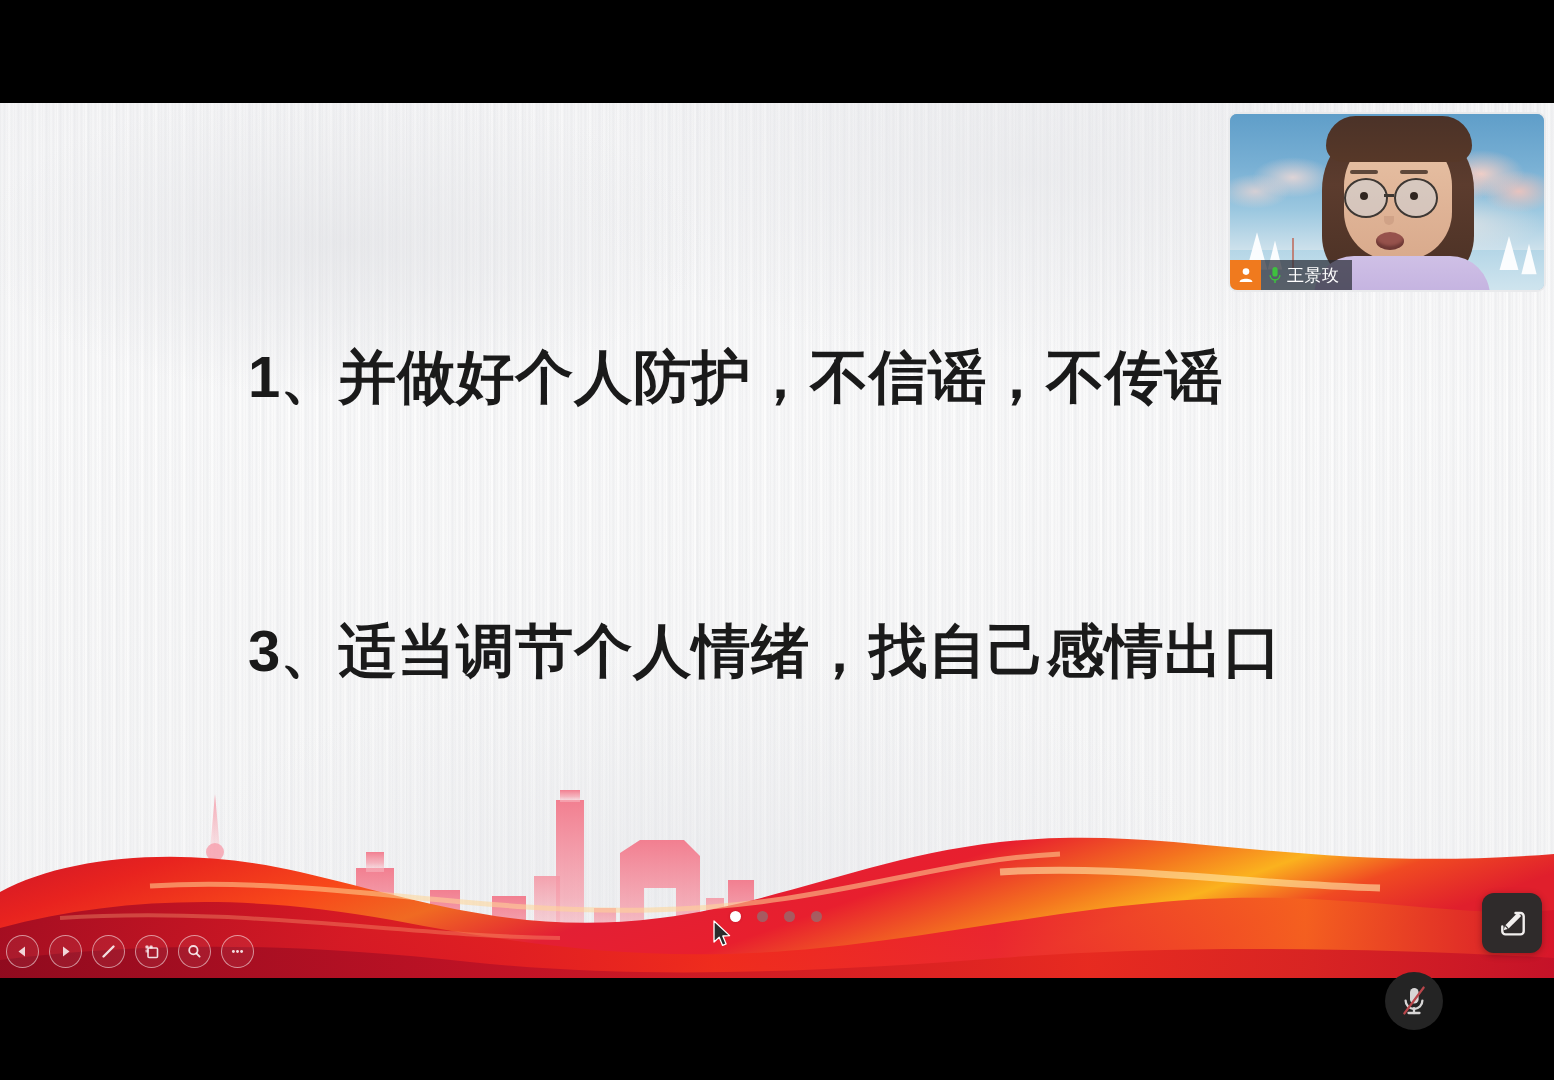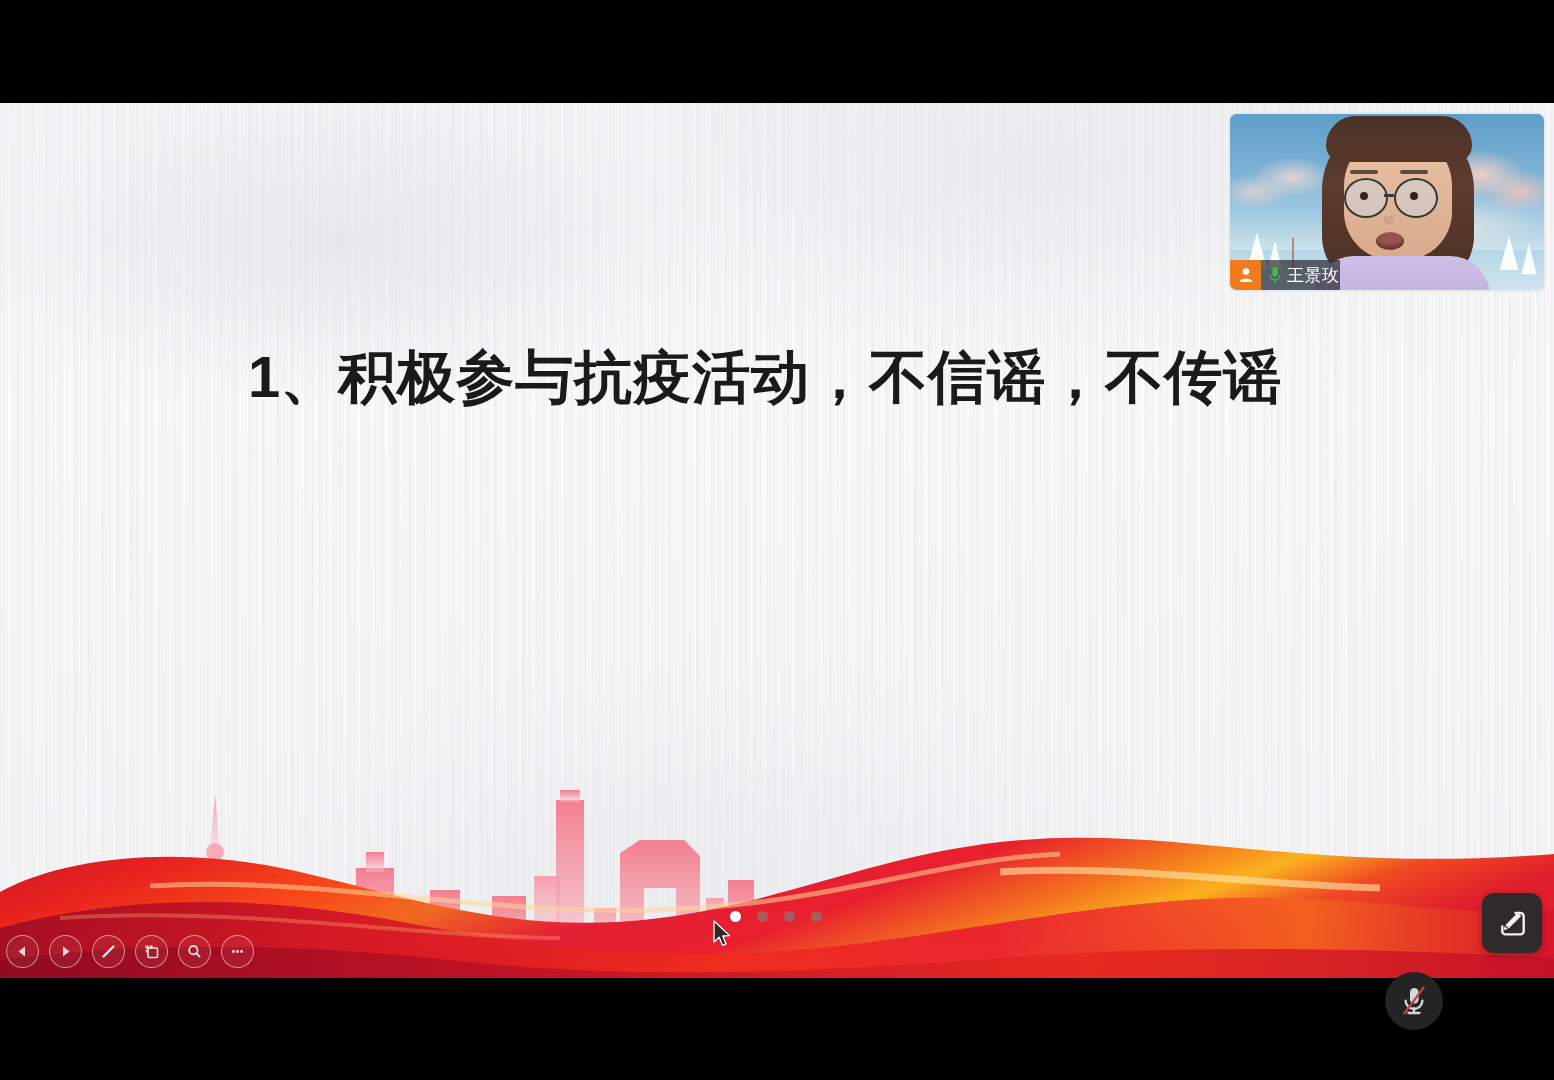--- a/index.html
+++ b/index.html
@@ -328,21 +328,21 @@
     width: 31px;
     background: #f07a1e;
     display: flex;
     align-items: center;
     justify-content: center;
   }
   #tile-name-wrap {
     display: flex;
     align-items: center;
     gap: 5px;
-    padding: 0 0 0 7px;
+    padding: 0 12px 0 7px;
     background: rgba(42,44,54,0.72);
   }
   #tile-name-text {
     color: #ffffff;
     font-size: 17px;
     font-family: "Liberation Sans", "DejaVu Sans", sans-serif;
     letter-spacing: 0.5px;
     white-space: nowrap;
   }
 
@@ -464,21 +464,24 @@
       <path d="M0,192 C160,172 300,176 470,194 C640,212 820,204 1000,190
                C1180,176 1380,180 1554,190 L1554,210 L0,210 Z" fill="url(#rib3)" opacity="0.9"></path>
 
       <path d="M150,118 C320,108 470,146 650,142 C830,138 930,92 1060,86" stroke="rgba(255,214,150,0.55)" stroke-width="5" fill="none"></path>
       <path d="M1000,104 C1120,96 1240,116 1380,120" stroke="rgba(255,232,170,0.6)" stroke-width="7" fill="none"></path>
       <path d="M60,150 C240,138 400,168 560,170" stroke="rgba(255,170,120,0.35)" stroke-width="4" fill="none"></path>
     </svg>
 
     <div id="slide-text">
       <div class="bullet-line" id="line1">
-        <span class="num">1、</span><span>积极参与抗疫活动，不信谣，不传谣</span>
+        <span class="num">1、</span><span>并做好个人防护，不信谣，不传谣</span>
+      </div>
+      <div class="bullet-line" id="line3">
+        <span class="num">3、</span><span>适当调节个人情绪，找自己感情出口</span>
       </div>
     </div>
 
     <div id="page-dots">
       <div class="dot active"></div>
       <div class="dot"></div>
       <div class="dot"></div>
       <div class="dot"></div>
     </div>
 

